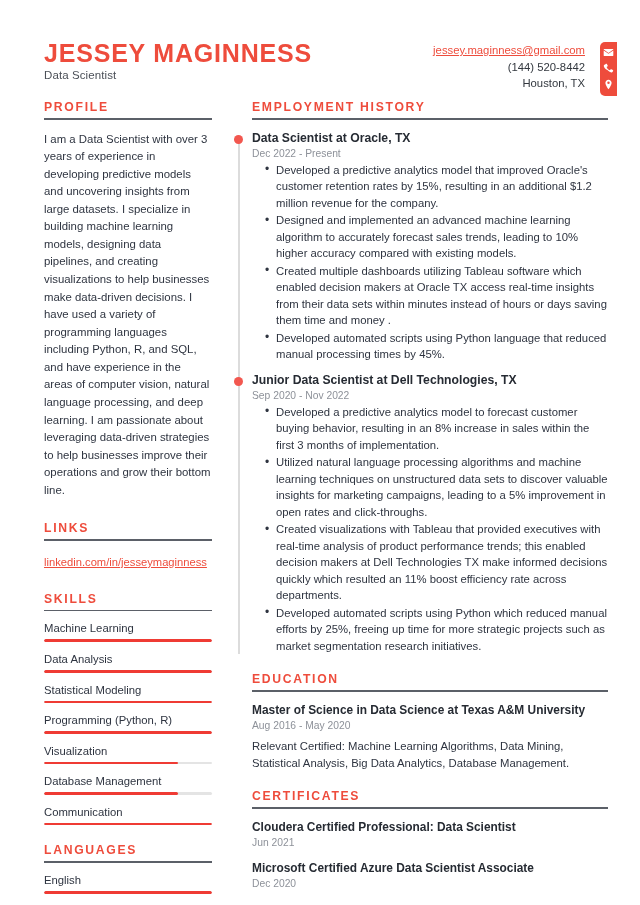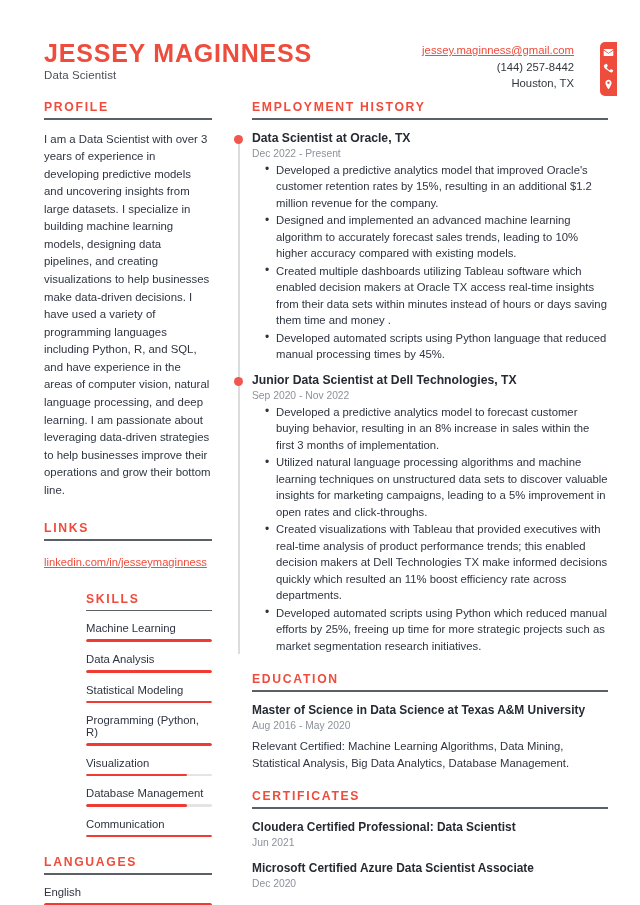--- a/index.html
+++ b/index.html
@@ -56,21 +56,21 @@
     display: flex;
     align-items: flex-start;
     padding-top: 6px;
   }
 
   .contact-lines {
     text-align: right;
     font-size: 11.3px;
     line-height: 1.47;
     color: #33383f;
-    padding-right: 26px;
+    padding-right: 15px;
   }
 
   .contact-lines .email {
     color: #ee4c3c;
     text-decoration: underline;
     display: block;
   }
   .contact-lines .phone,
   .contact-lines .loc { display: block; }
 
@@ -233,21 +233,21 @@
 
   <div class="header">
     <div class="name-block">
       <div class="full-name">JESSEY MAGINNESS</div>
       <div class="job-title">Data Scientist</div>
     </div>
 
     <div class="contact-wrap">
       <div class="contact-lines">
         <a class="email" href="#">jessey.maginness@gmail.com</a>
-        <span class="phone">(144) 257-8442</span>
+        <span class="phone">(144) 520-8442</span>
         <span class="loc">Houston, TX</span>
       </div>
 
       <div class="icon-rail">
         <span>
           <svg width="11" height="11" viewBox="0 0 16 16" fill="#ffffff">
             <path d="M1.5 3h13c.3 0 .5.2.5.5v.3L8 8.6.999 3.8v-.3c0-.3.2-.5.5-.5z"></path>
             <path d="M1 5.2v7.3c0 .3.2.5.5.5h13c.3 0 .5-.2.5-.5V5.2L8 9.9 1 5.2z"></path>
           </svg>
         </span>
@@ -278,21 +278,21 @@
       </div>
 
       <div class="section" style="margin-top:22px;">
         <div class="section-head">
           <div class="sec-title">LINKS</div>
           <div class="sec-rule"></div>
         </div>
         <a class="link-item" href="#">linkedin.com/in/jesseymaginness</a>
       </div>
 
-      <div class="section" style="margin-top:22px;margin-left:42px;">
+      <div class="section" style="margin-top:22px;">
         <div class="section-head">
           <div class="sec-title">SKILLS</div>
           <div class="sec-rule"></div>
         </div>
         <div id="skills-list">
             <div class="bar-item">
               <div class="bar-label">Machine Learning</div>
               <div class="bar-track" style="background: rgb(228, 228, 228);">
                 <div class="bar-fill" style="width: 100%; background: rgb(239, 59, 52);"></div>
               </div>

